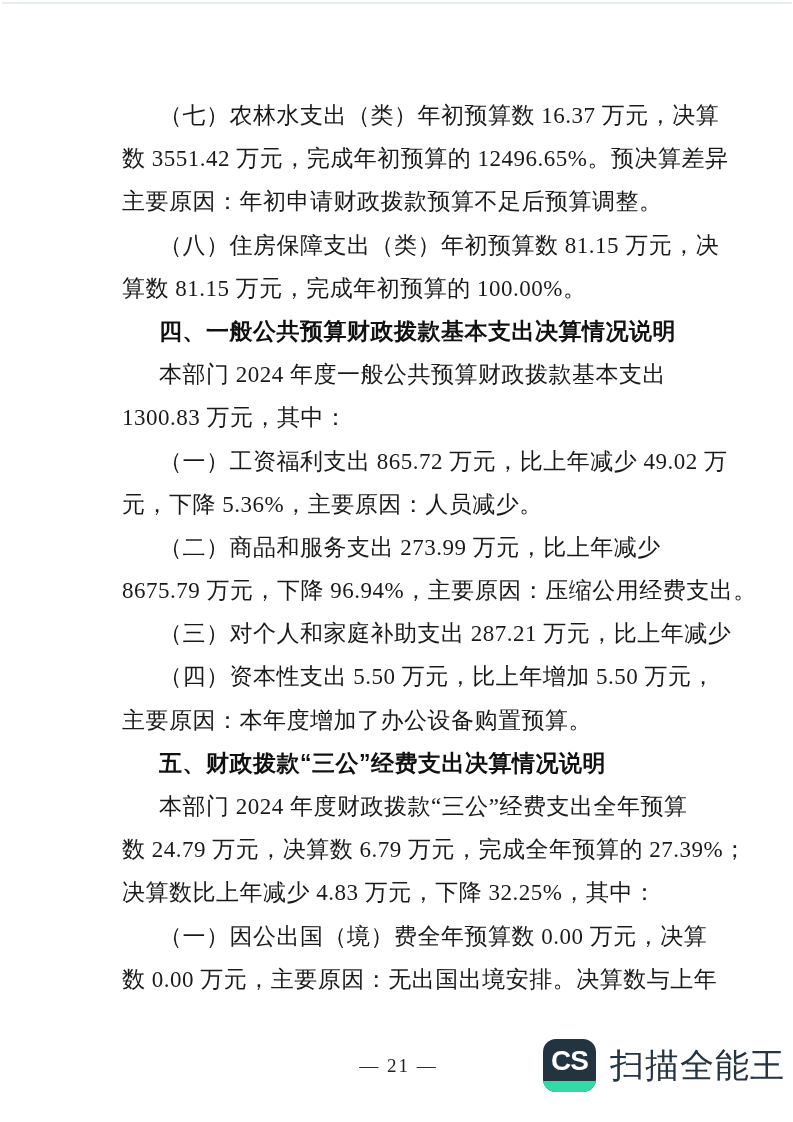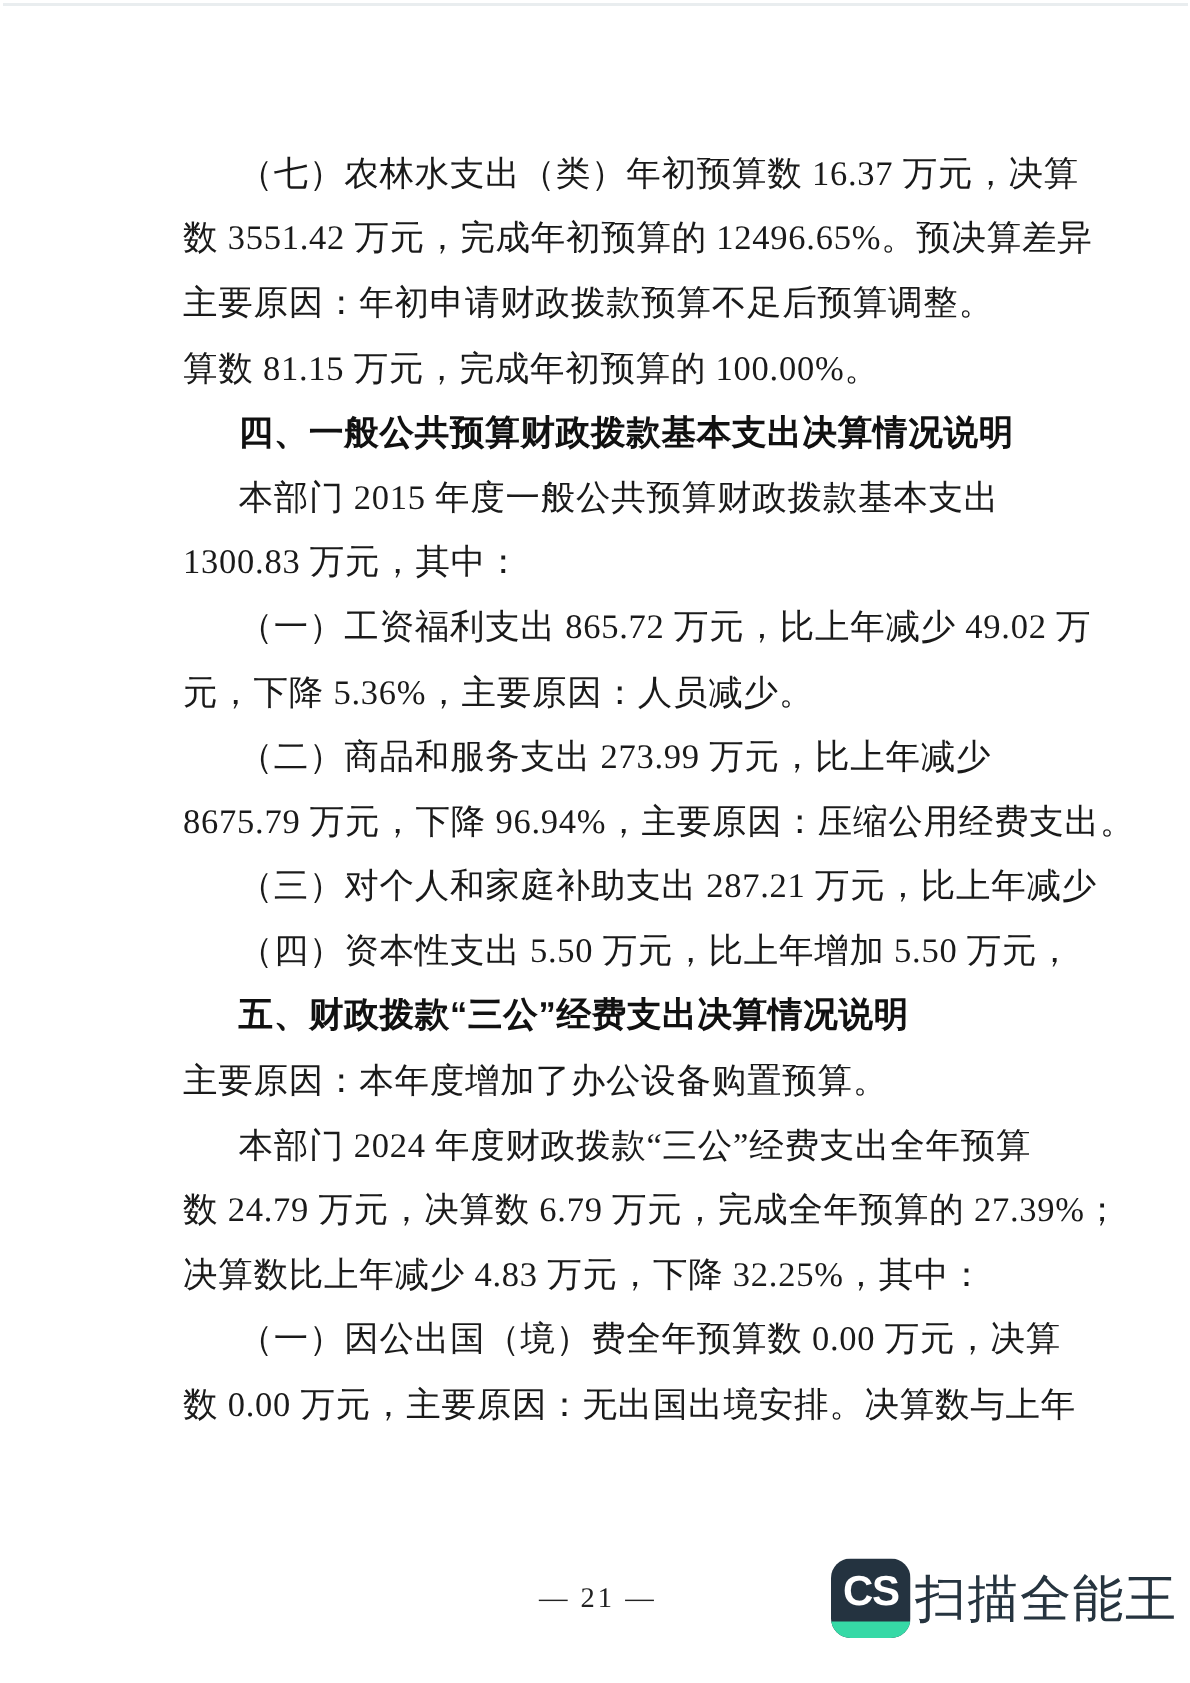--- a/index.html
+++ b/index.html
@@ -84,50 +84,51 @@
     align-items: center;
     justify-content: center;
     color: #ffffff;
     font-family: "Liberation Sans", "DejaVu Sans", sans-serif;
     font-weight: 700;
     font-size: 28px;
     letter-spacing: -1px;
     text-align: right;
   }
   .cs-brand {
-    margin-left: 2px;
+    margin-left: 13px;
     font-family: "Liberation Sans", "DejaVu Sans", sans-serif;
     font-size: 34px;
     font-weight: 500;
     letter-spacing: 1px;
   }
 </style>
 </head>
 <body>
 
 <div class="page">
 
   <div class="scan-edge"></div>
 
   <div class="content" id="content">
       <div class="line indent">（七）农林水支出（类）年初预算数 16.37 万元，决算</div>
       <div class="line">数 3551.42 万元，完成年初预算的 12496.65%。预决算差异</div>
       <div class="line">主要原因：年初申请财政拨款预算不足后预算调整。</div>
+      <div class="line indent">（八）住房保障支出（类）年初预算数 81.15 万元，决</div>
       <div class="line">算数 81.15 万元，完成年初预算的 100.00%。</div>
       <div class="line indent heading">四、一般公共预算财政拨款基本支出决算情况说明</div>
-      <div class="line indent">本部门 2015 年度一般公共预算财政拨款基本支出</div>
+      <div class="line indent">本部门 2024 年度一般公共预算财政拨款基本支出</div>
       <div class="line">1300.83 万元，其中：</div>
       <div class="line indent">（一）工资福利支出 865.72 万元，比上年减少 49.02 万</div>
       <div class="line">元，下降 5.36%，主要原因：人员减少。</div>
       <div class="line indent">（二）商品和服务支出 273.99 万元，比上年减少</div>
       <div class="line">8675.79 万元，下降 96.94%，主要原因：压缩公用经费支出。</div>
       <div class="line indent">（三）对个人和家庭补助支出 287.21 万元，比上年减少</div>
       <div class="line indent">（四）资本性支出 5.50 万元，比上年增加 5.50 万元，</div>
+      <div class="line">主要原因：本年度增加了办公设备购置预算。</div>
       <div class="line indent heading">五、财政拨款“三公”经费支出决算情况说明</div>
-      <div class="line">主要原因：本年度增加了办公设备购置预算。</div>
       <div class="line indent">本部门 2024 年度财政拨款“三公”经费支出全年预算</div>
       <div class="line">数 24.79 万元，决算数 6.79 万元，完成全年预算的 27.39%；</div>
       <div class="line">决算数比上年减少 4.83 万元，下降 32.25%，其中：</div>
       <div class="line indent">（一）因公出国（境）费全年预算数 0.00 万元，决算</div>
       <div class="line">数 0.00 万元，主要原因：无出国出境安排。决算数与上年</div>
     </div>
 
   <div class="footer-pageno">— 21 —</div>
 
   <div class="watermark">

